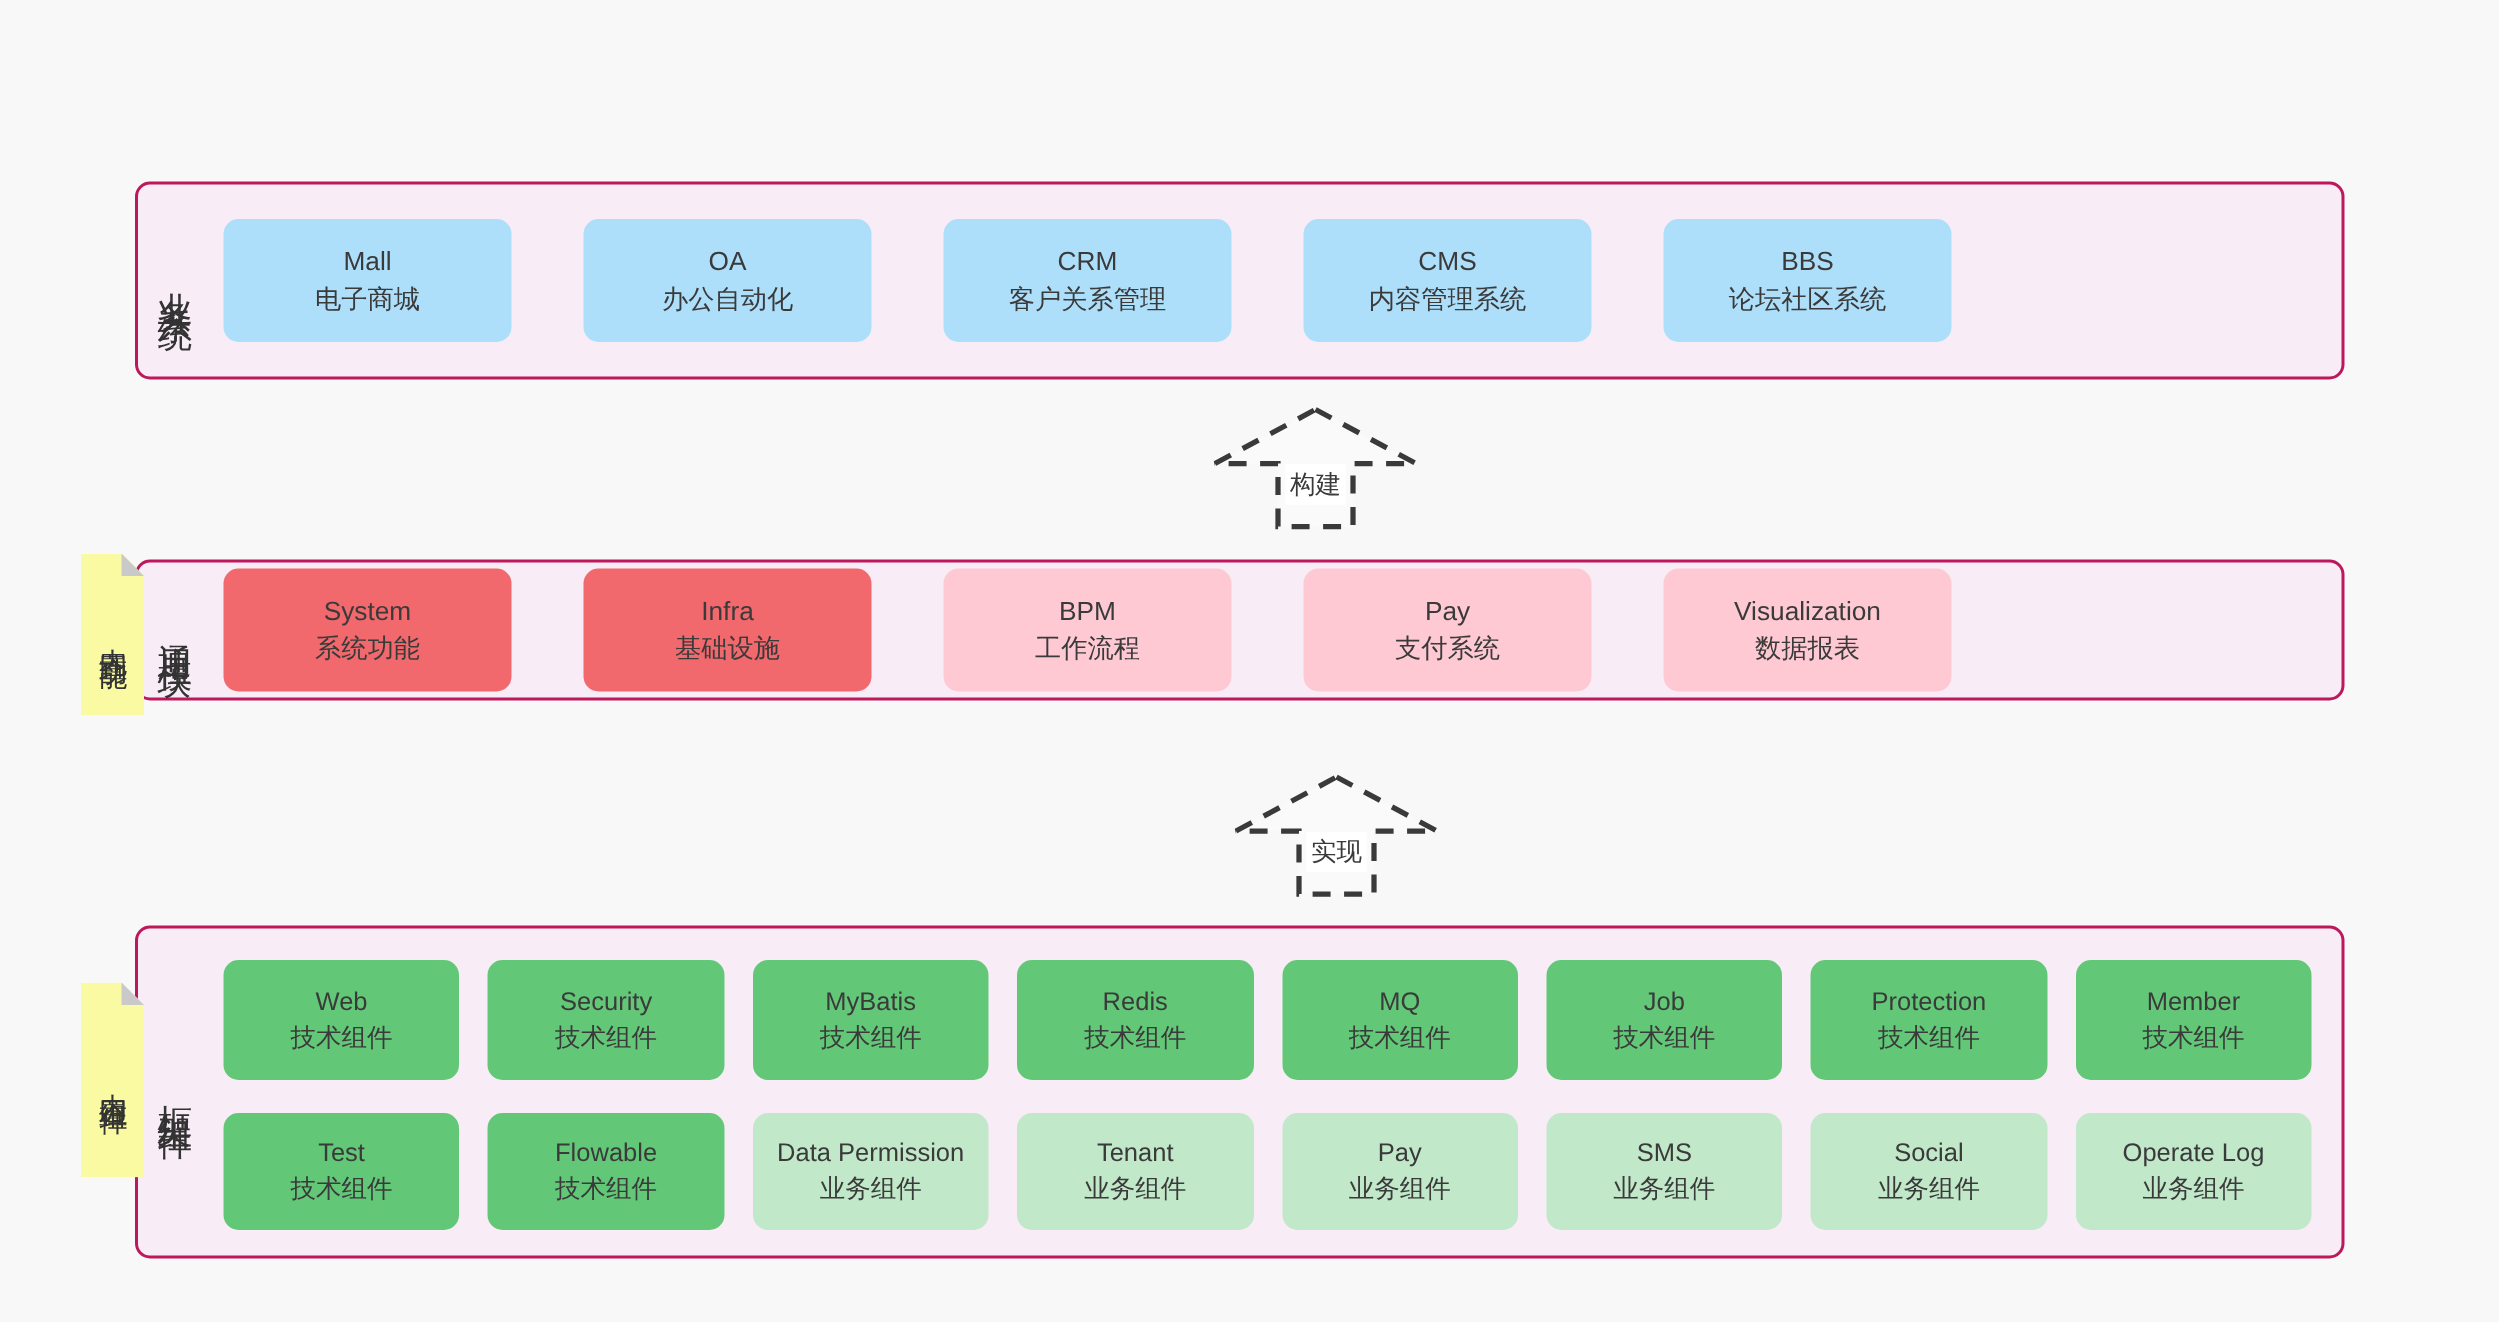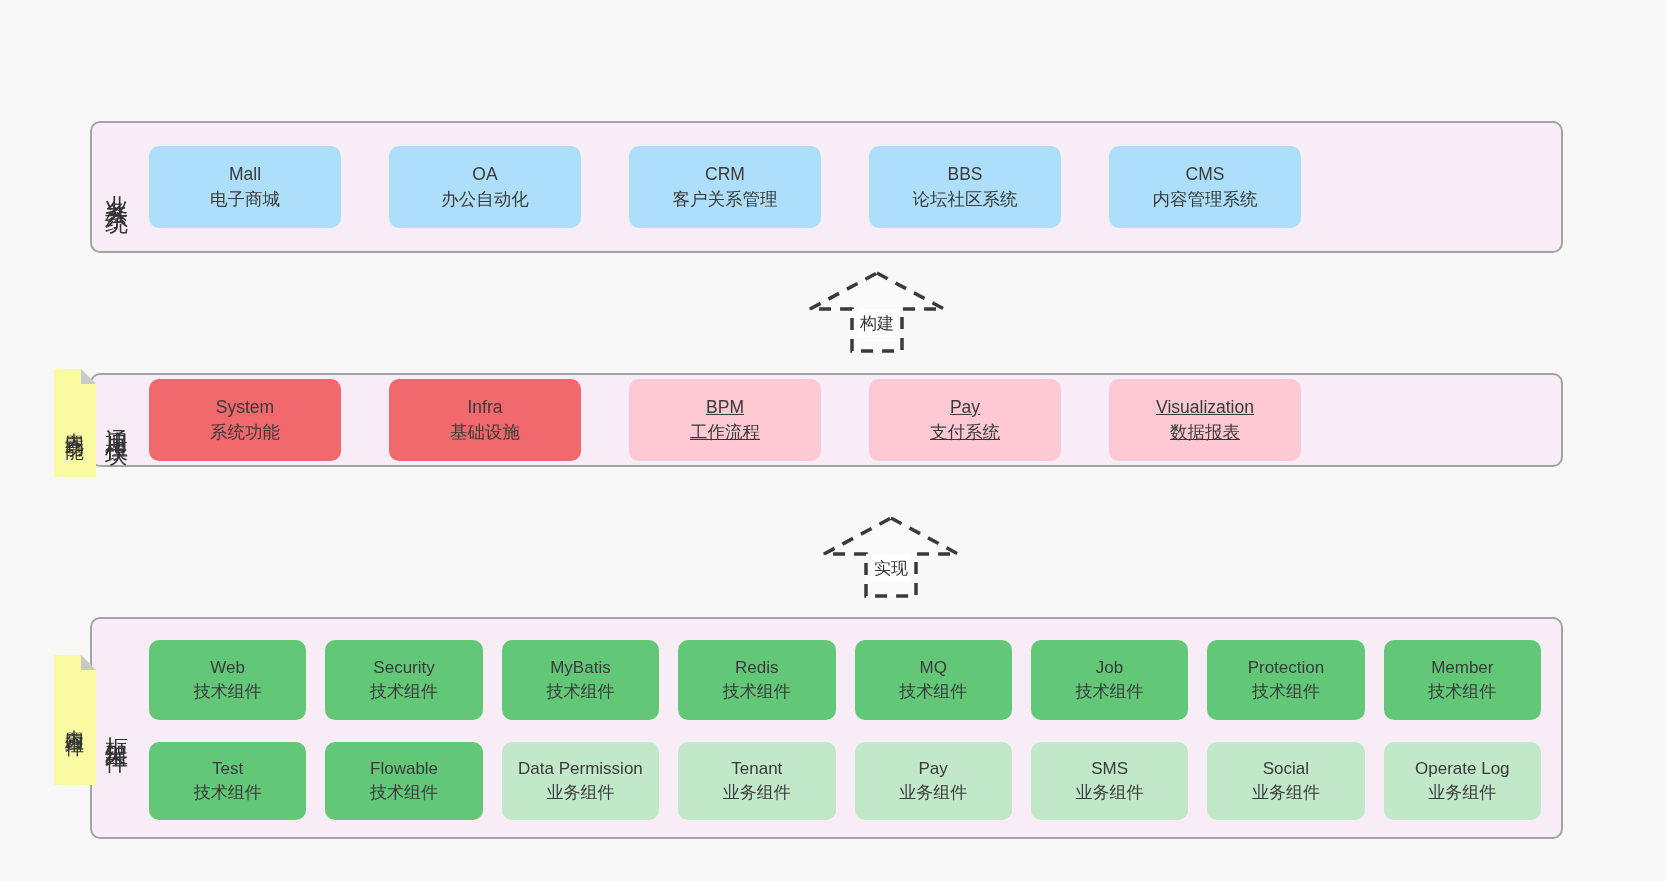--- a/index.html
+++ b/index.html
@@ -6,21 +6,21 @@
   body{
     width:1666px;height:881px;position:relative;overflow:hidden;
     background:#f8f8f8;
     font-family:"Liberation Sans","DejaVu Sans",sans-serif;
     color:#333;
   }
 
   
   .panel{
     position:absolute;left:90px;width:1473px;box-sizing:border-box;
-    background:#f8edf7;border:2px solid #a3a3a3;border-radius:10px;
+    background:#f8edf7;border:2px solid #be185d;border-radius:10px;
   }
   #panel-business{top:121px;height:132px;}
   #panel-modules{top:373px;height:94px;}
   #panel-framework{top:617px;height:222px;}
 
   .vlabel{
     position:absolute;left:13px;top:50%;transform:translateY(-50%);
     writing-mode:vertical-rl;text-orientation:upright;
     font-size:23px;letter-spacing:5px;color:#333;line-height:1;
   }
@@ -43,21 +43,21 @@
   }
 
   .box{
     border-radius:10px;
     display:flex;flex-direction:column;align-items:center;justify-content:center;
     text-align:center;font-size:17.5px;line-height:1.45;color:#3a3a3a;
     padding:0 6px;box-sizing:border-box;
   }
   .box.blue{background:#aedffa;}
   .box.red{background:#f1686d;}
-  .box.pink{background:#fec9d3;text-decoration:underline;}
+  .box.pink{background:#fec9d3;}
   .box.green{background:#62c878;}
   .box.lightgreen{background:#c1e8c9;}
   #panel-framework .box{line-height:1.4;font-size:17px;}
 
   
   .sticky{
     position:absolute;left:54px;width:42px;background:#fafaa2;z-index:3;
     clip-path:polygon(0 0,calc(100% - 15px) 0,100% 15px,100% 100%,0 100%);
     display:flex;align-items:center;justify-content:center;
   }
@@ -95,26 +95,26 @@
       </div>
       <div class="box blue">
         <span>OA</span>
         <span>办公自动化</span>
       </div>
       <div class="box blue">
         <span>CRM</span>
         <span>客户关系管理</span>
       </div>
       <div class="box blue">
+        <span>CMS</span>
+        <span>内容管理系统</span>
+      </div>
+      <div class="box blue">
         <span>BBS</span>
         <span>论坛社区系统</span>
-      </div>
-      <div class="box blue">
-        <span>CMS</span>
-        <span>内容管理系统</span>
       </div>
     </div>
 </div>
 
 <div class="arrow" id="arrow-build">
   <svg viewBox="0 0 140 84">
     <polygon points="70,3 137,39 95,39 95,81 45,81 45,39 3,39" fill="#fafafa" stroke="#3a3a3a" stroke-width="3.5" stroke-dasharray="12 9" stroke-linejoin="miter"></polygon>
   </svg>
   <span class="arrow-label">构建</span>
 </div>

